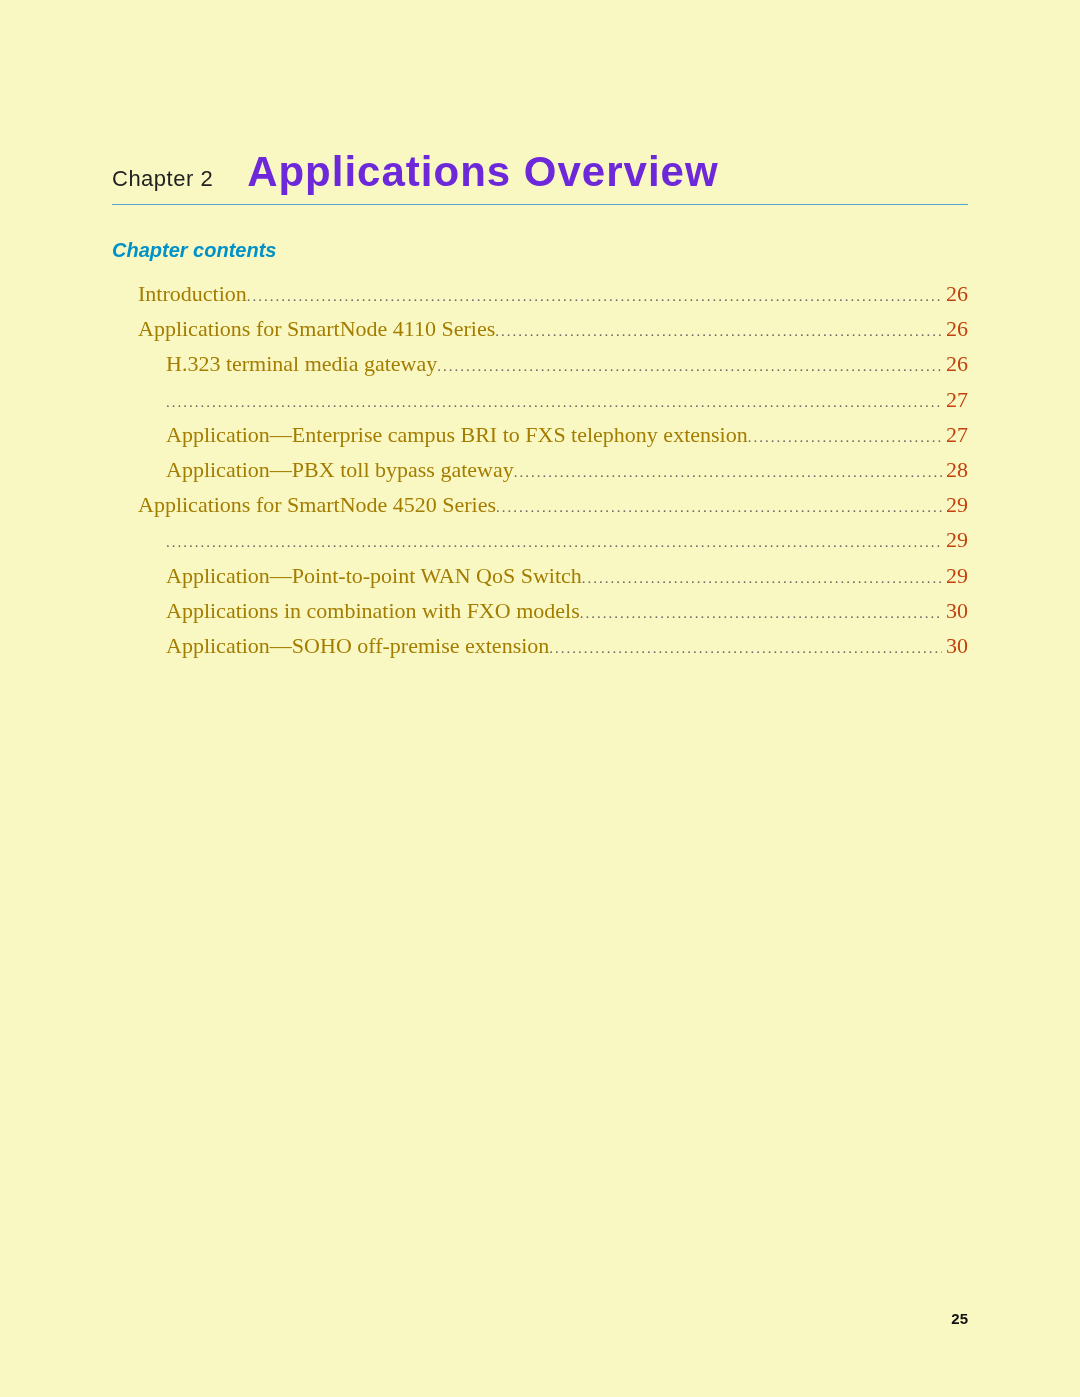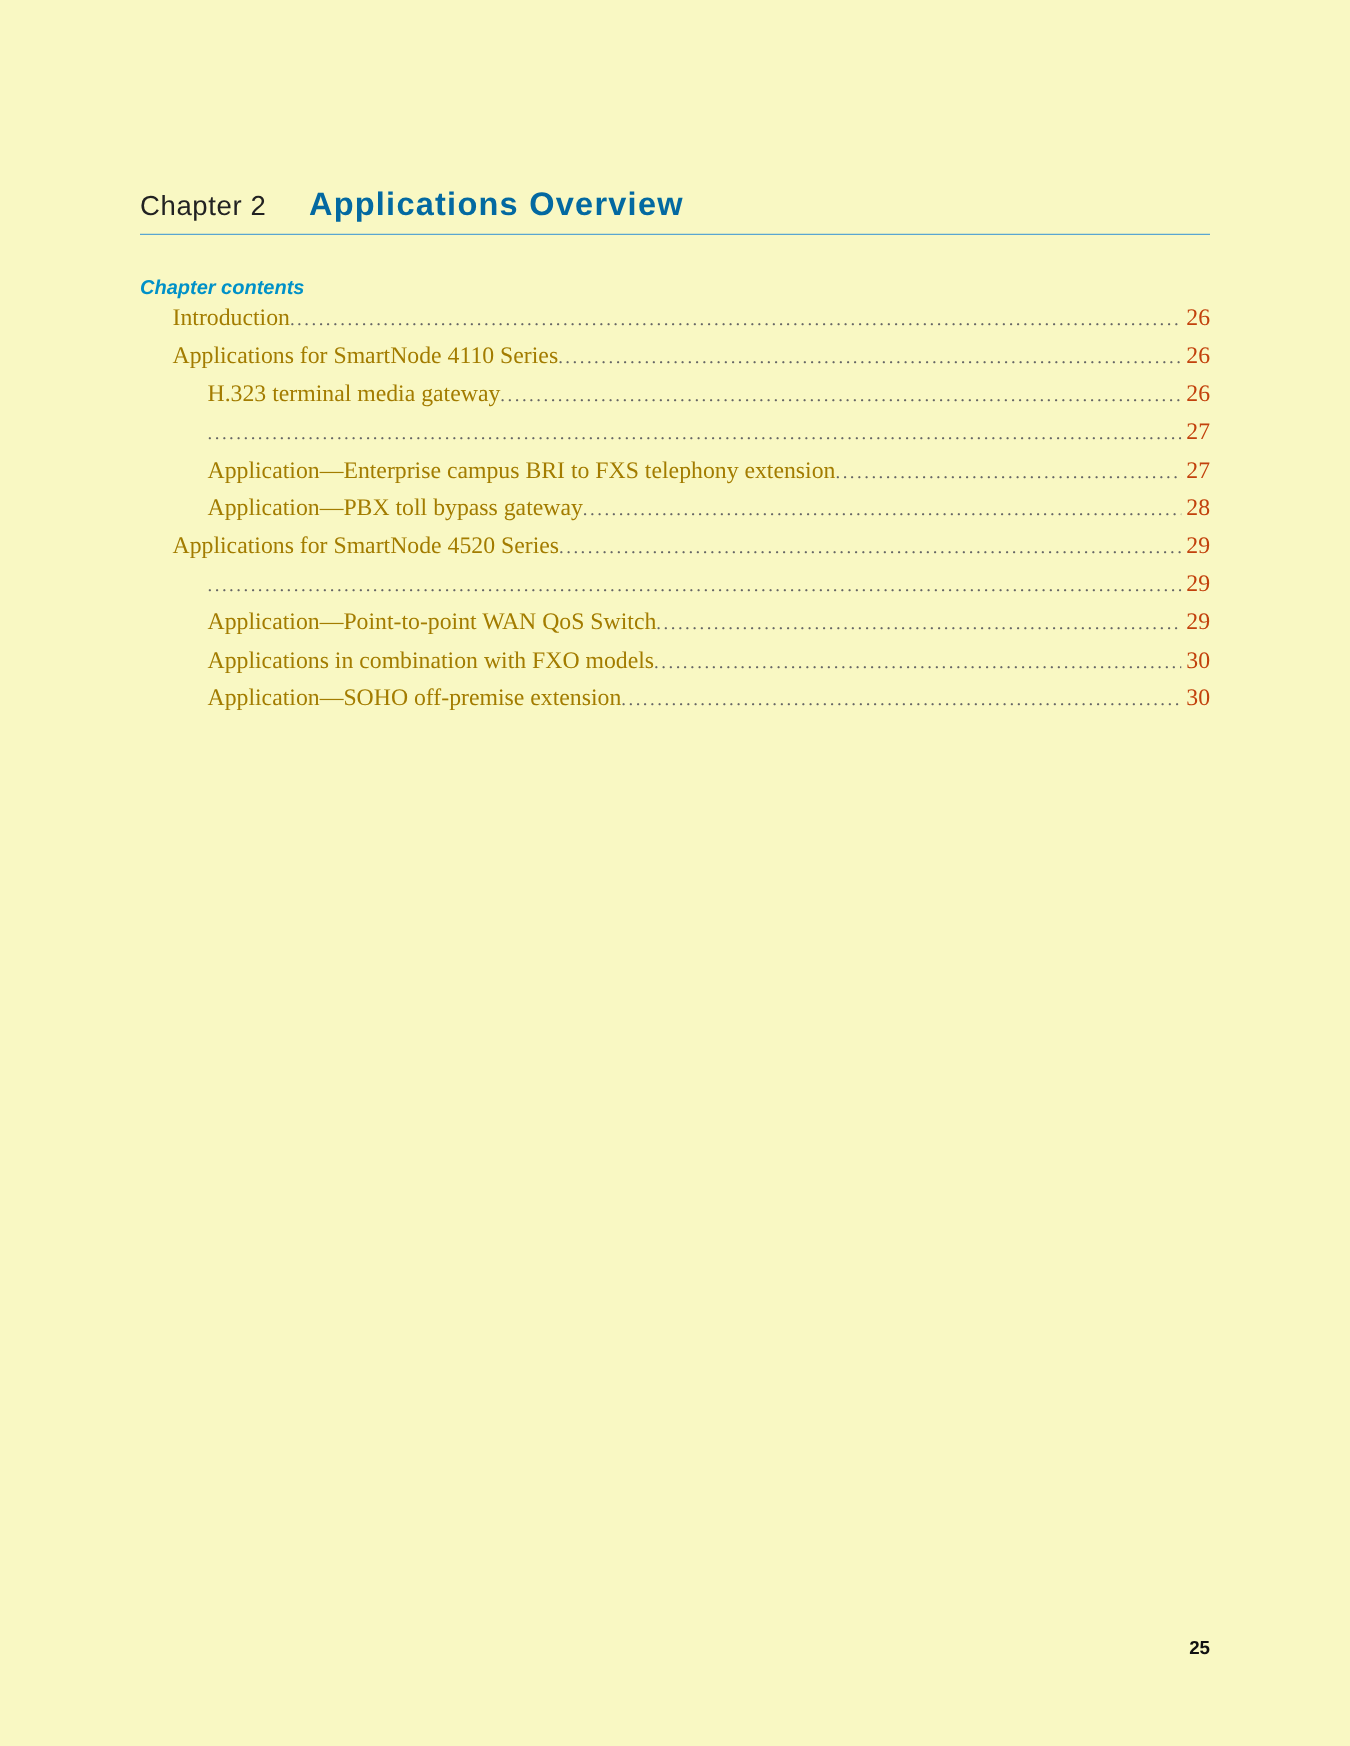--- a/index.html
+++ b/index.html
@@ -25,34 +25,35 @@
   .chapter-label {
     font-family: Arial, Helvetica, sans-serif;
     font-weight: 400;
     font-size: 22px;
     letter-spacing: 0.5px;
     color: #222;
   }
   .chapter-title {
     font-family: Arial, Helvetica, sans-serif;
     font-weight: 900;
-    font-size: 26px;
+    font-size: 42px;
     letter-spacing: 1px;
-    color: #0369a1;
+    color: #6d28d9;
     margin-left: 30px;
   }
   .contents-heading {
     font-family: Arial, Helvetica, sans-serif;
     font-weight: 700;
     font-style: italic;
-    font-size: 16px;
+    font-size: 20px;
     color: #0091c8;
+    margin-bottom: 14px;
   }
   .toc {
-    font-size: 19px;
+    font-size: 22px;
     color: #a37c00;
   }
   .toc-entry {
     display: flex;
     align-items: baseline;
     line-height: 1.6;
     white-space: nowrap;
   }
   .toc-entry .label {
     color: #a37c00;

